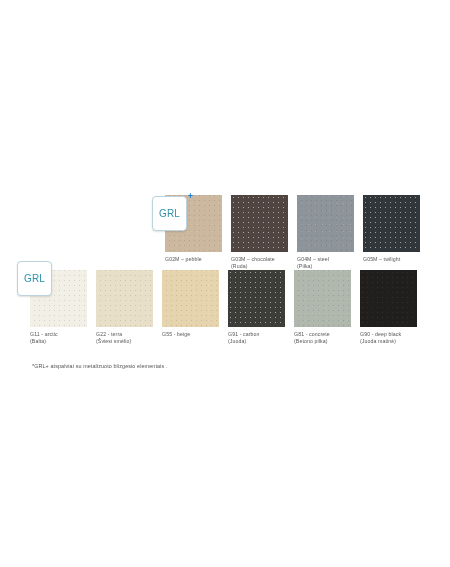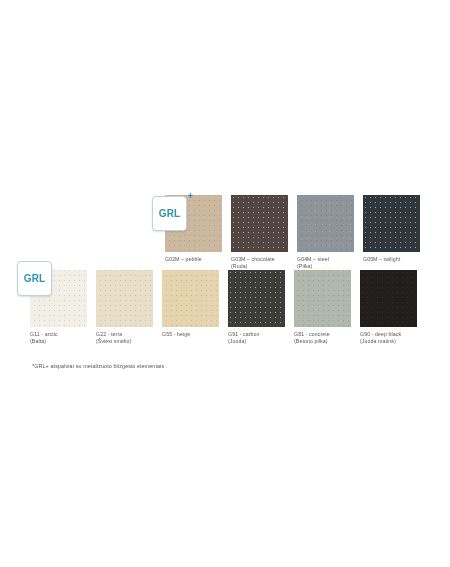--- a/index.html
+++ b/index.html
@@ -69,21 +69,21 @@
     border:1px solid #bcd3dd;
     border-radius:4px;
     box-shadow:0 1px 2px rgba(0,0,0,.13);
     display:flex;
     align-items:center;
     justify-content:center;
     z-index:5;
   }
   .badge .txt{
     font-size:10px;
-    font-weight:bold;
+    font-weight:normal;
     color:#2f93ac;
     letter-spacing:.01em;
     line-height:1;
     position:relative;
   }
   .badge .plus{
     position:absolute;
     top:-5px;right:-7px;
     font-size:9px;
     font-weight:bold;

